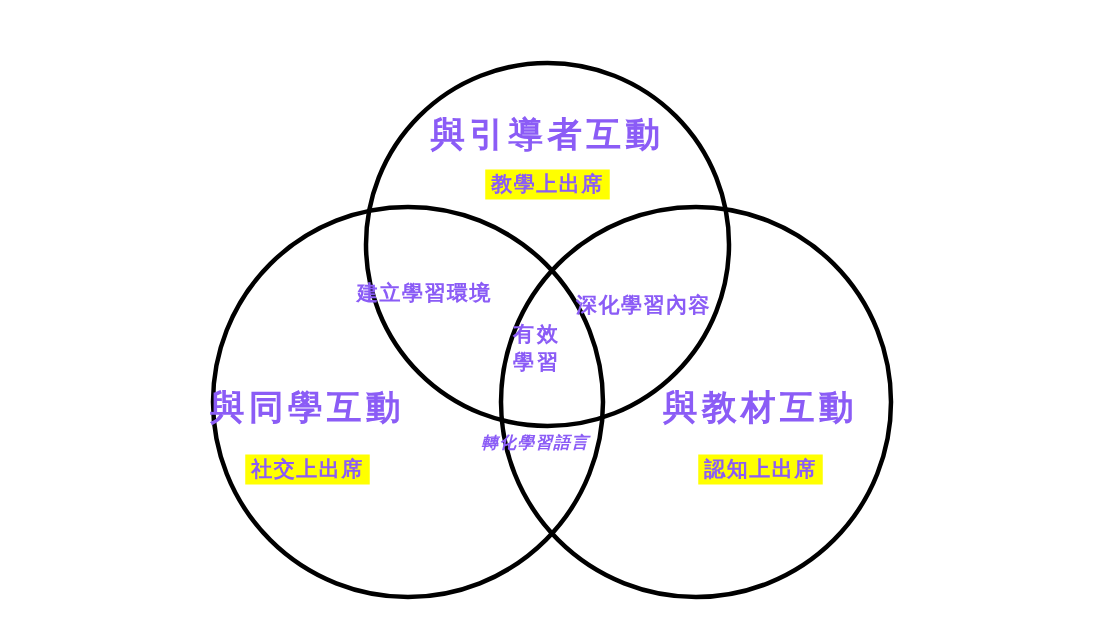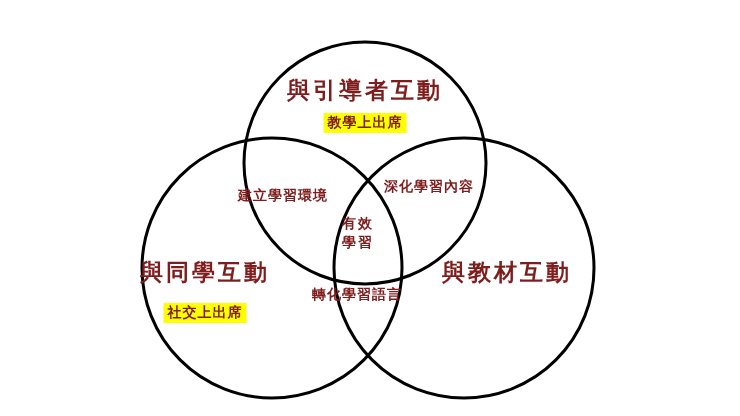--- a/index.html
+++ b/index.html
@@ -17,44 +17,45 @@
     background: var(--bg);
   }
   .venn-svg {
     position: absolute; left: 0; top: 0;
     width: 740px; height: 416px;
   }
   .label {
     position: absolute;
     transform: translate(-50%, -50%);
     white-space: nowrap;
-    color: #7f1d1d;
+    color: #8b5cf6;
     text-align: center;
   }
   .circle-title {
     font-size: 23px;
     font-weight: bold;
     letter-spacing: 3px;
   }
   .badge {
     font-size: 14px;
     font-weight: bold;
     letter-spacing: 1px;
     background: var(--highlight);
     padding: 1px 4px;
   }
   .small-note {
     font-size: 14px;
     font-weight: bold;
     letter-spacing: 1px;
   }
   .tiny-note {
-    font-size: 14px;
+    font-size: 11px;
     font-weight: bold;
     letter-spacing: 1px;
+    font-style: italic;
   }
   .center-label {
     font-size: 14px;
     font-weight: bold;
     letter-spacing: 2px;
     line-height: 1.35;
   }
 </style>
 </head>
 <body>
@@ -67,23 +68,24 @@
     <circle cx="464" cy="268" r="130" fill="none" stroke="#000" stroke-width="3"></circle>
   </svg>
 
   <div class="label circle-title" style="left:365px; top:90px;">與引導者互動</div>
   <div class="label badge" style="left:365px; top:123px;">教學上出席</div>
 
   <div class="label circle-title" style="left:205px; top:272px;">與同學互動</div>
   <div class="label circle-title" style="left:507px; top:272px;">與教材互動</div>
 
   <div class="label badge" style="left:205px; top:313px;">社交上出席</div>
+  <div class="label badge" style="left:507px; top:313px;">認知上出席</div>
 
   <div class="label small-note" style="left:283px; top:196px;">建立學習環境</div>
-  <div class="label small-note" style="left:429px; top:187px;">深化學習內容</div>
+  <div class="label small-note" style="left:429px; top:204px;">深化學習內容</div>
   <div class="label tiny-note" style="left:357px; top:295px;">轉化學習語言</div>
 
   <div class="label center-label" style="left:358px; top:233px;">
     <div>有效</div>
     <div>學習</div>
   </div>
 
 </div>
 
 </body></html>

